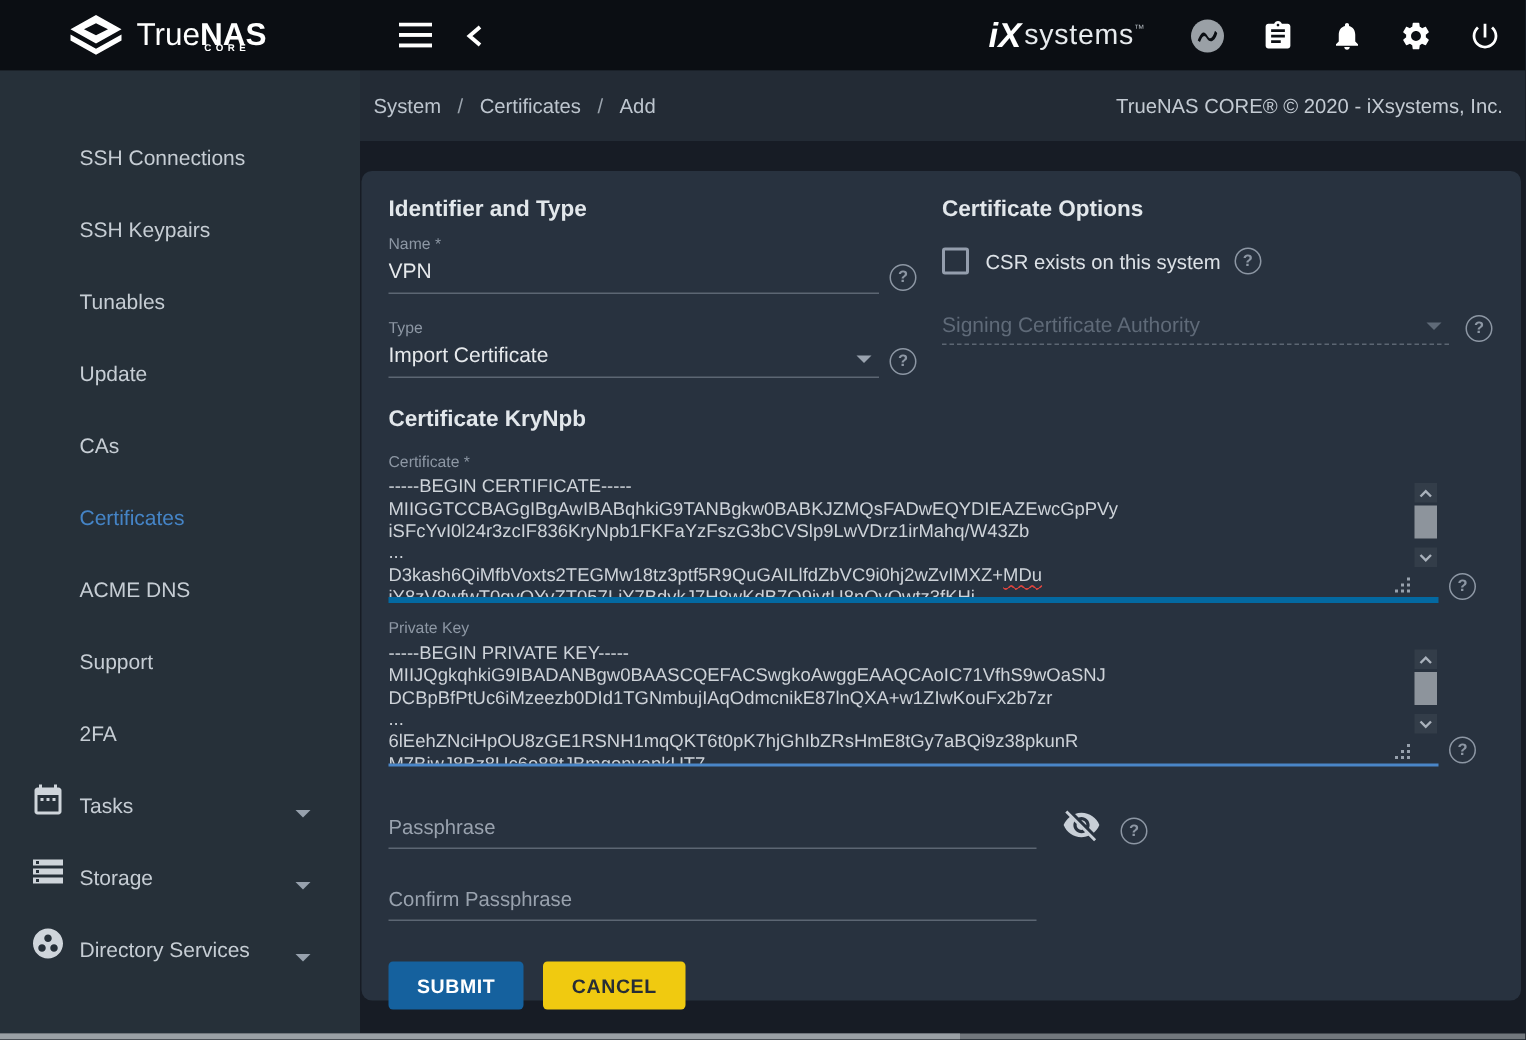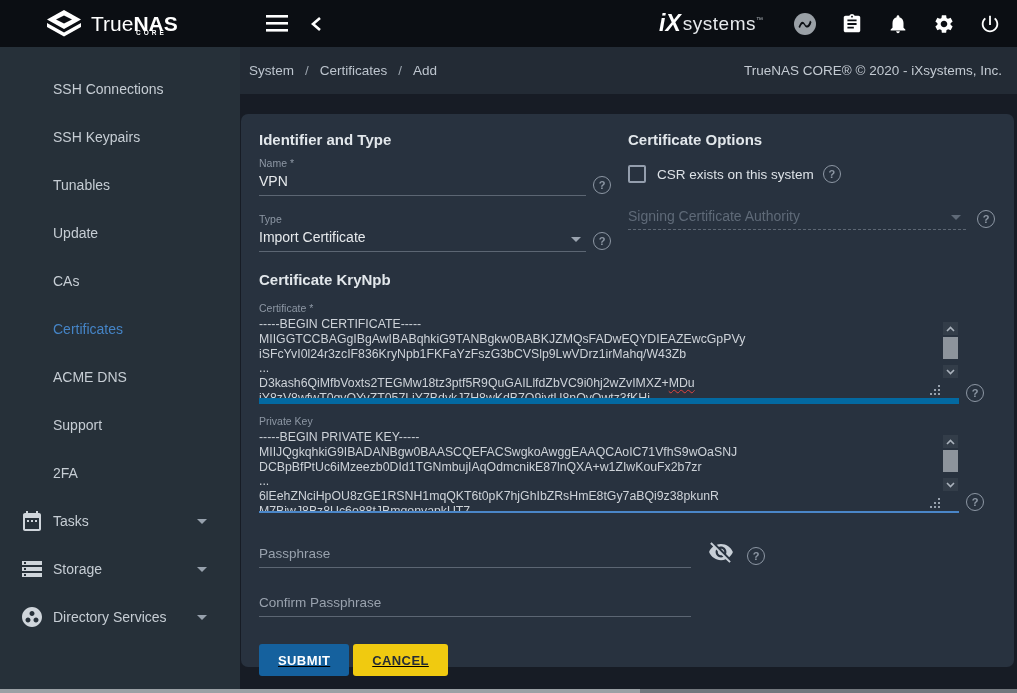--- a/index.html
+++ b/index.html
@@ -21,21 +21,21 @@
   .ix-logo { display:flex; align-items:center; margin-right:30px; }
   .ix-mark { font-size:23px; font-weight:bold; font-style:italic; color:#fff; margin-right:2px; }
   .ix-text { font-size:19px; color:#e7eaed; letter-spacing:.5px; }
   .ix-tm { font-size:7px; color:#aeb4ba; align-self:flex-start; margin-top:6px; }
   .tb-icons { display:flex; align-items:center; gap:24px; }
   .tb-icons .tb-btn { margin:0; }
 
   
   .body-row { display:flex; height:642px; }
   .sidebar { width:240px; background:#263039; padding-top:18px; flex:none; }
-  .sb-item { height:48px; display:flex; align-items:center; padding-left:53px;
+  .sb-item { height:48px; display:flex; align-items:flex-end; padding-left:53px;
              font-size:14px; color:#c6cdd4; cursor:pointer; }
   .sb-item.with-icon { padding-left:20px; }
   .sb-icon { width:24px; height:24px; margin-right:9px; flex:none; }
   .sb-item.active { color:#4584c6; }
   .sb-caret { margin-left:auto; margin-right:33px; width:0; height:0;
               border-left:5px solid transparent; border-right:5px solid transparent;
               border-top:5px solid #97a1ad; }
 
   .content { flex:1; display:flex; flex-direction:column; background:#171c25; min-width:0; }
   .breadcrumb-row { height:47px; background:#232b35; display:flex; align-items:center;
@@ -71,21 +71,21 @@
   .csr-label { font-size:13.5px; color:#dde2e7; }
   .csr-row .help { margin-bottom:0; margin-left:9px; }
   .sign-field { margin-top:25px; display:flex; align-items:flex-end; }
   .sign-box { width:338px; position:relative; border-bottom:1px dashed #5c6673;
               padding-bottom:5px; font-size:14px; color:#5f6a78; }
   .sign-box .sel-caret { border-top-color:#5f6a78; }
 
   .subject-h { margin-top:19px; }
   .ta-label { margin-top:14px; font-size:10.5px; color:#8d97a4; }
   .ta-field { display:flex; align-items:flex-end; margin-top:3px; }
-  .ta-wrap { width:700px; position:relative; border-bottom:6px solid #0369a1; }
+  .ta-wrap { width:700px; position:relative; border-bottom:4px solid #0369a1; }
   .ta-wrap.focused { border-bottom:2px solid #4a86c8; }
   .ta-content { height:81px; overflow:hidden; font-size:12.3px; line-height:14.8px;
                 color:#ced3d9; white-space:pre; padding-right:20px; cursor:text; }
   .squiggle { text-decoration:underline; text-decoration-style:wavy;
               text-decoration-color:#e0443e; text-decoration-thickness:1px; text-underline-offset:2px; }
   .vscroll { position:absolute; right:1px; top:5px; width:15px; display:flex;
              flex-direction:column; align-items:center; }
   .varrow { width:15px; height:13px; background:#333d49; display:flex; align-items:center;
             justify-content:center; cursor:pointer; }
   .varrow svg { display:block; }
@@ -97,21 +97,21 @@
 
   .pp-row { margin-top:26px; display:flex; align-items:flex-end; }
   .pp-box { width:432px; border-bottom:1px solid #5c6673; }
   .pp-box input { width:100%; background:transparent; border:none; outline:none;
                   font-size:13.5px; color:#e6e9ec; padding-bottom:6px; font-family:inherit; }
   .pp-box input::placeholder { color:#99a2ae; opacity:1; }
   .eye-btn { background:none; border:none; margin-left:17px; margin-bottom:0; cursor:pointer; }
   .pp-row .help { margin-left:13px; margin-bottom:3px; }
   .confirm-row { margin-top:25px; }
 
-  .btn-row { margin-top:27px; display:flex; gap:4px;text-decoration:underline; }
+  .btn-row { margin-top:27px; display:flex; gap:13px; }
   .btn { height:32px; border:none; border-radius:3px; font-size:13px; font-weight:bold;
          padding:0 19px; cursor:pointer; letter-spacing:.4px; font-family:inherit; }
   .btn-submit { background:#15619e; color:#fff; }
   .btn-cancel { background:#f0ca10; color:#262d36; }
 
   .hscrollbar { position:absolute; left:0; right:0; bottom:0; height:4px; background:#72777d; }
   .hthumb { width:640px; height:4px; background:#9aa0a5; cursor:grab; }
 </style>
 </head>
 <body>

